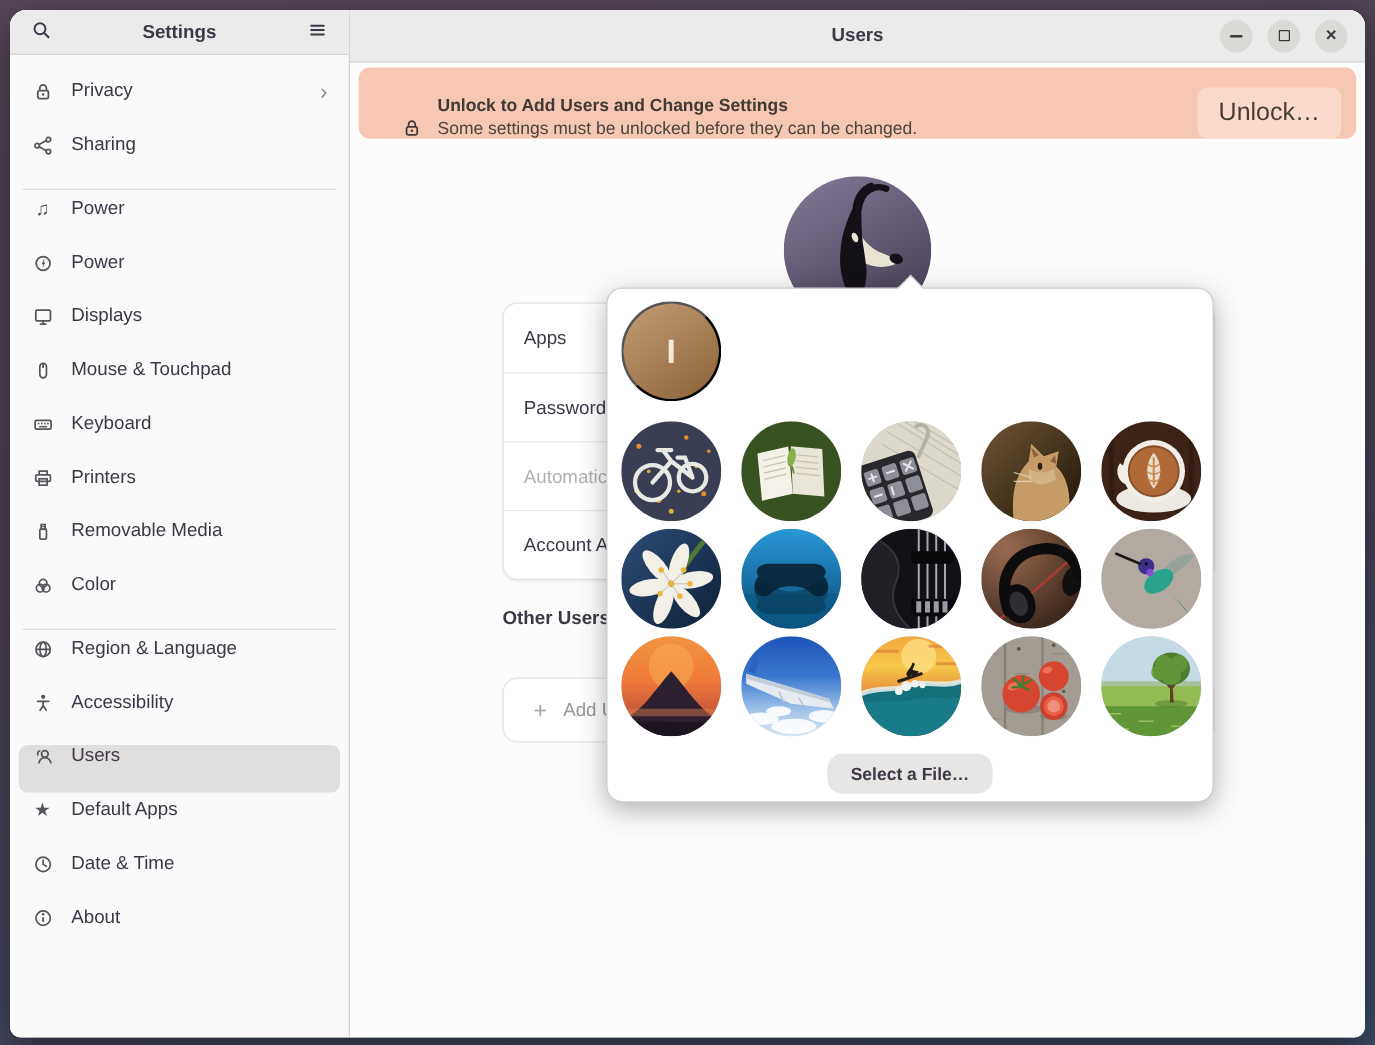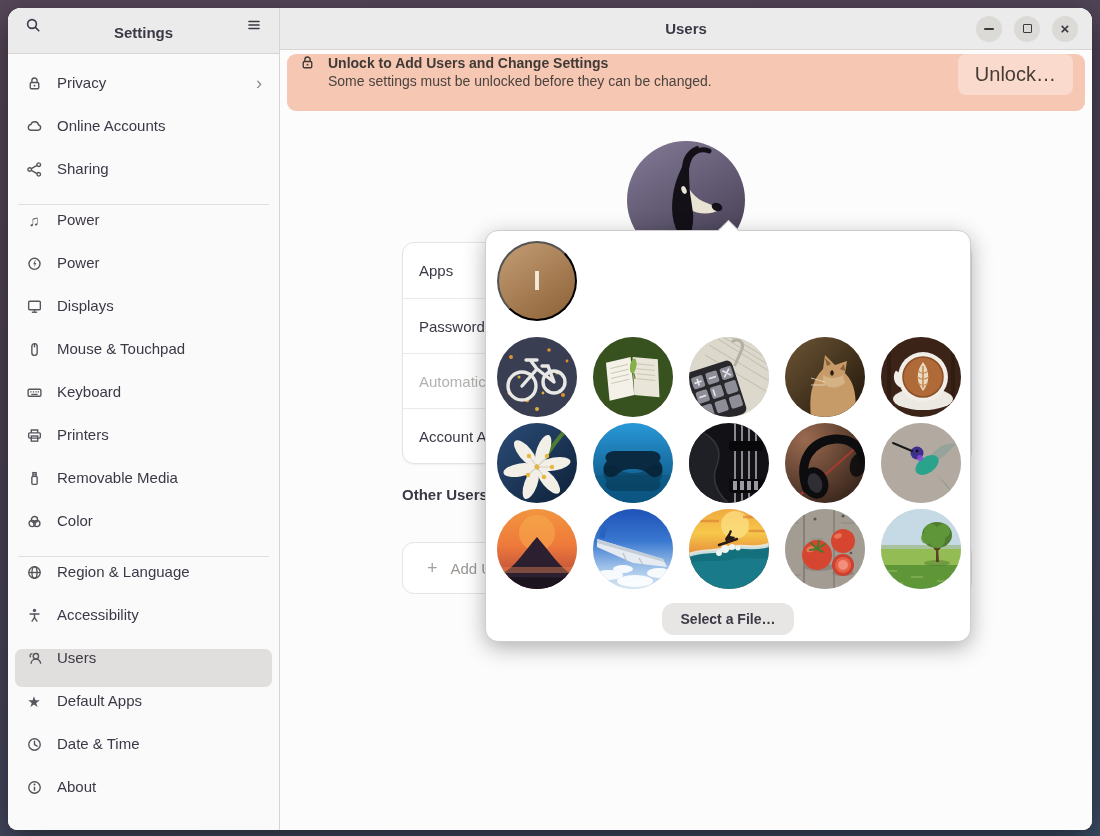--- a/index.html
+++ b/index.html
@@ -6,22 +6,22 @@
   html,body { width:1100px; height:836px; overflow:hidden; }
   body { background:linear-gradient(165deg,#574759 0%,#4d4357 45%,#3c4d66 100%); position:relative; }
 
   .window { position:absolute; left:8px; top:8px; width:1084px; height:822px;
     border-radius:13px 13px 9px 9px; overflow:hidden; display:flex;
     box-shadow:0 10px 34px rgba(0,0,0,.5); background:var(--content-bg); }
 
   
   .sidebar { width:272px; height:100%; background:var(--sidebar-bg); border-right:1px solid #d7d4d1;
     display:flex; flex-direction:column; overflow:hidden; }
-  .sidebar-header { height:46px; flex:none; background:var(--headerbar-bg); border-bottom:1px solid #d7d4d1;
-    display:flex; align-items:flex-end; padding:12px 10px; position:relative; z-index:3; }
+  .sidebar-header { height:36px; flex:none; background:var(--headerbar-bg); border-bottom:1px solid #d7d4d1;
+    display:flex; align-items:center; padding:12px 10px; position:relative; z-index:3; }
   .hbtn { width:30px; height:30px; border:none; background:transparent; border-radius:6px;
     display:flex; align-items:center; justify-content:center; cursor:pointer; }
   .hbtn svg { width:16px; height:16px; }
   .sidebar-title { flex:1; text-align:center; font-weight:bold; font-size:15px; color:var(--text); }
 
   .sidebar-scroll { flex:1; overflow:hidden; padding:0 7px; margin-top:-23px; position:relative; z-index:1; }
   .side-row { height:38px; margin-bottom:5px; border-radius:7px; display:flex; align-items:flex-start;
     padding:0 10px; cursor:pointer; color:var(--text); font-size:15px; }
   .side-row.selected { background:var(--sidebar-selected); }
   .side-row .icon { width:18px; height:18px; margin-right:14px; display:flex; align-items:center; justify-content:center; flex:none; }
@@ -38,21 +38,21 @@
   .content-title { position:absolute; left:0; right:0; text-align:center; font-weight:bold; font-size:15px; color:var(--text); }
   .win-controls { margin-left:auto; display:flex; gap:12px; padding-right:14px; position:relative; }
   .wc { width:26px; height:26px; border-radius:50%; background:#dcdad7; border:none; cursor:pointer;
     display:flex; align-items:center; justify-content:center; color:#3b383e; }
   .wc .g-min { display:block; width:10px; height:2px; background:#3b383e; border-radius:1px; }
   .wc .g-max { display:block; width:9px; height:9px; border:1.6px solid #3b383e; border-radius:1px; }
   .wc .g-close { font-size:15px; line-height:1; font-weight:bold; }
 
   
   .banner { margin:4px 7px 0; height:57px; background:var(--banner-bg); border-radius:9px;
-    display:flex; align-items:flex-start; padding:0 12px 0 12px; }
+    display:flex; align-items:flex-end; padding:0 12px 0 34px; }
   .banner .icon { width:17px; height:17px; margin-right:12px; flex:none; }
   .banner-text { flex:1; min-width:0; }
   .banner-title { font-size:14px; font-weight:bold; color:#403a36; line-height:18px; }
   .banner-sub { font-size:14px; color:#4a433f; line-height:18px; }
   .unlock-btn { border:none; cursor:pointer; background:rgba(255,255,255,.34); color:#473c36;
     font-weight:normal; font-size:20px; padding:9px 17px; border-radius:8px; flex:none; }
 
   
   .avatar-wrap { width:118px; height:118px; margin:30px auto 0; position:relative; cursor:pointer; }
   .avatar-wrap svg.goat { width:118px; height:118px; display:block; }
@@ -132,28 +132,20 @@
         <div class="side-row">
           <span class="icon">
             <svg viewBox="0 0 16 16">
               <rect x="4" y="7" width="8" height="6" rx="1.2" fill="none" stroke="#57545b" stroke-width="1.3"></rect>
               <path d="M5.5 7 V5.3 a2.5 2.5 0 0 1 5 0 V7" fill="none" stroke="#57545b" stroke-width="1.3"></path>
               <circle cx="8" cy="10" r="0.9" fill="#57545b"></circle>
             </svg>
           </span>
           <span class="lbl">Privacy</span>
           <span class="chev">›</span>
-        </div>
-        <div class="side-row">
-          <span class="icon">
-            <svg viewBox="0 0 16 16">
-              <path d="M4 11.5 H11.5 A2.5 2.5 0 0 0 11.9 6.6 A3.8 3.8 0 0 0 4.6 6.1 A2.8 2.8 0 0 0 4 11.5 Z" fill="none" stroke="#57545b" stroke-width="1.3" stroke-linejoin="round"></path>
-            </svg>
-          </span>
-          <span class="lbl">Online Accounts</span>
         </div>
         <div class="side-row">
           <span class="icon">
             <svg viewBox="0 0 16 16">
               <g fill="none" stroke="#57545b" stroke-width="1.3">
                 <circle cx="12" cy="3.5" r="1.7"></circle>
                 <circle cx="3.5" cy="8" r="1.7"></circle>
                 <circle cx="12" cy="12.5" r="1.7"></circle>
                 <line x1="5" y1="7.2" x2="10.4" y2="4.2"></line>
                 <line x1="5" y1="8.8" x2="10.4" y2="11.8"></line>

